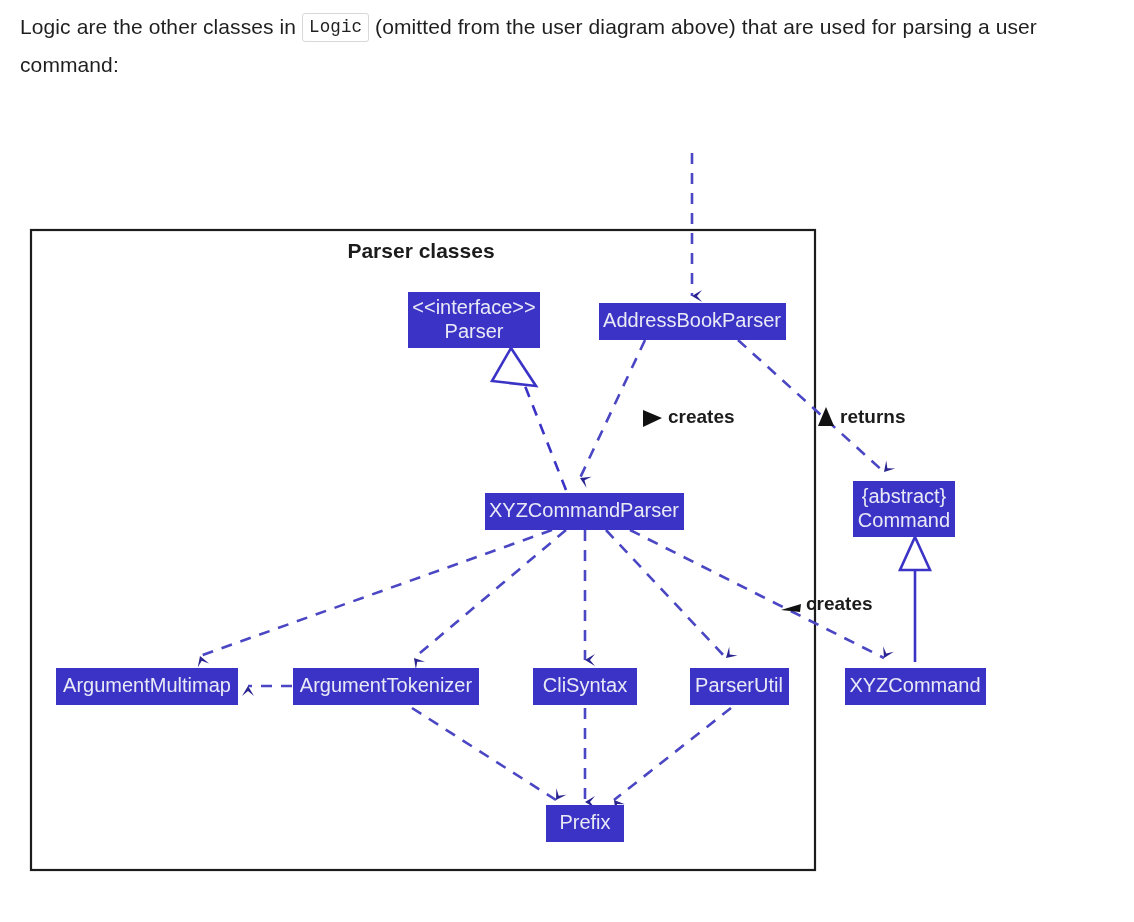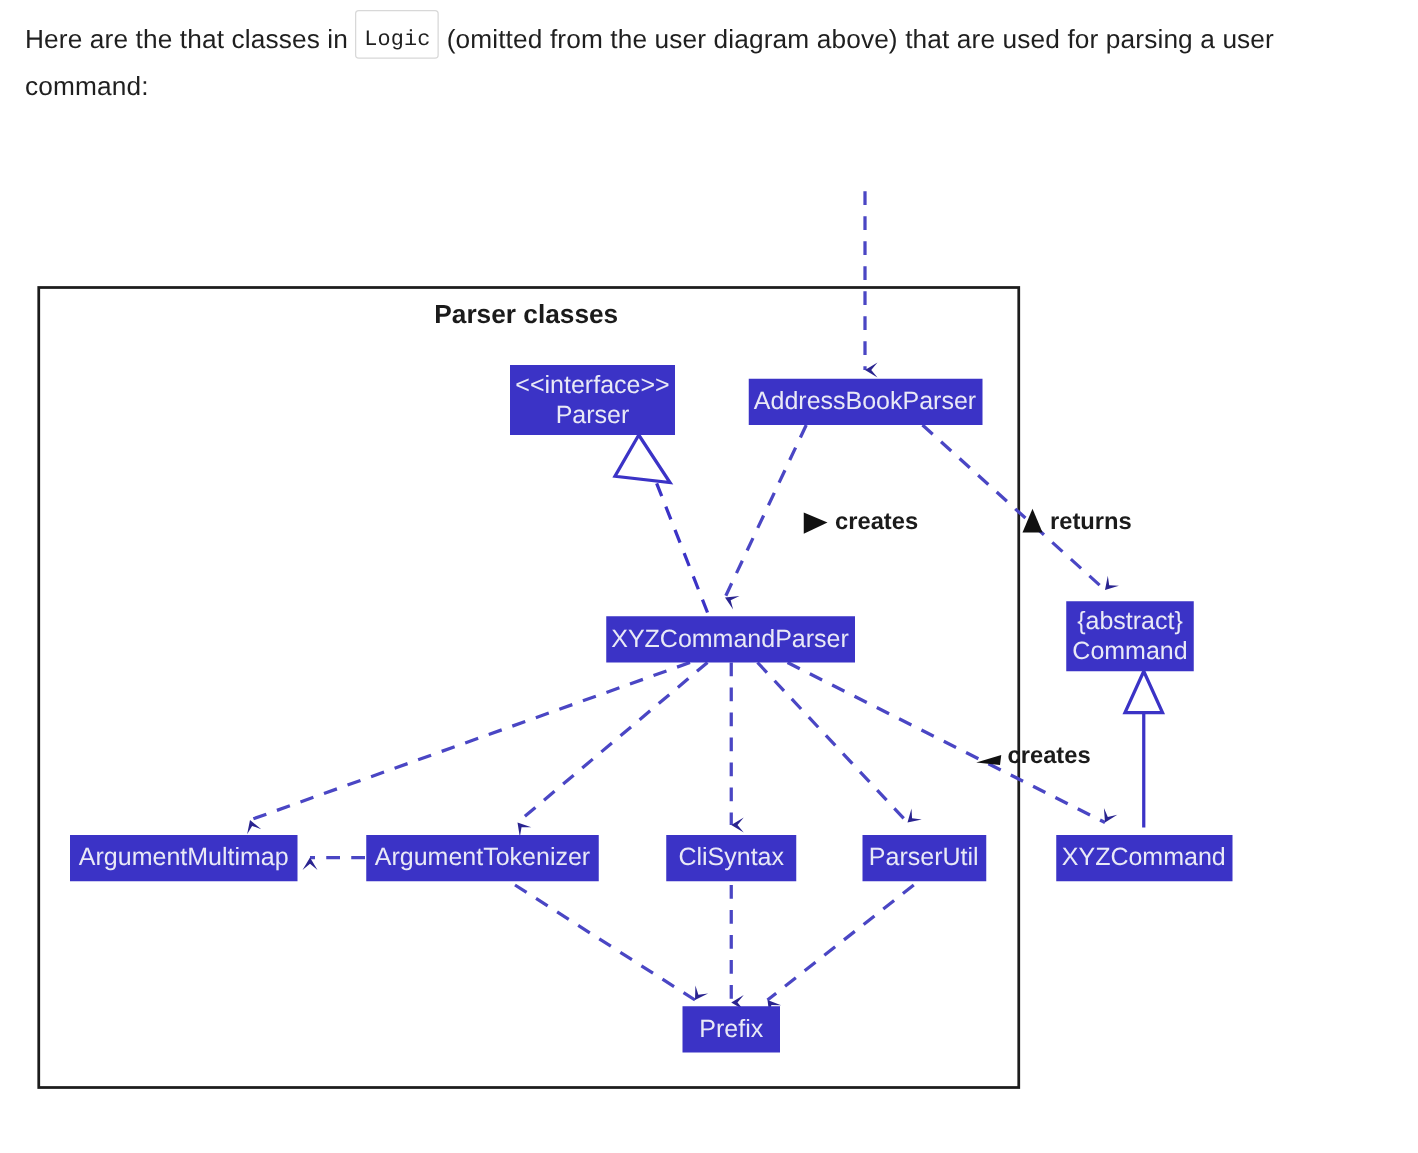--- a/index.html
+++ b/index.html
@@ -25,21 +25,21 @@
     line-height: 38px;
     color: #1f1f1f;
     letter-spacing: 0.1px;
   }
   .prose p { margin: 8px 0 0 0; }
   .code-chip {
     display: inline-block;
     font-family: "Liberation Mono", monospace;
     font-size: 17.5px;
     line-height: 22px;
-    padding: 12px 6px 3px 6px;
+    padding: 2px 6px 3px 6px;
     border: 1px solid #d8d8d8;
     border-radius: 3px;
     background: #ffffff;
     color: #1f1f1f;
     vertical-align: 2px;
   }
   .diagram-wrap {
     position: absolute;
     left: 0;
     top: 100px;
@@ -92,21 +92,21 @@
     fill: #1b1b1b;
     dominant-baseline: middle;
   }
   .note-marker { fill: #111111; stroke: none; }
 </style>
 </head>
 <body>
 
 <div class="prose">
   <p>
-    <span>Here are the that classes in</span>
+    <span>Logic are the other classes in</span>
     <span class="code-chip">Logic</span>
     <span>(omitted from the user diagram above) that are used for</span>
     <span>parsing a user command:</span>
   </p>
 </div>
 
 <div class="diagram-wrap">
 <svg width="1134" height="822" viewBox="0 0 1134 822" xmlns="http://www.w3.org/2000/svg">
 
   <defs>

